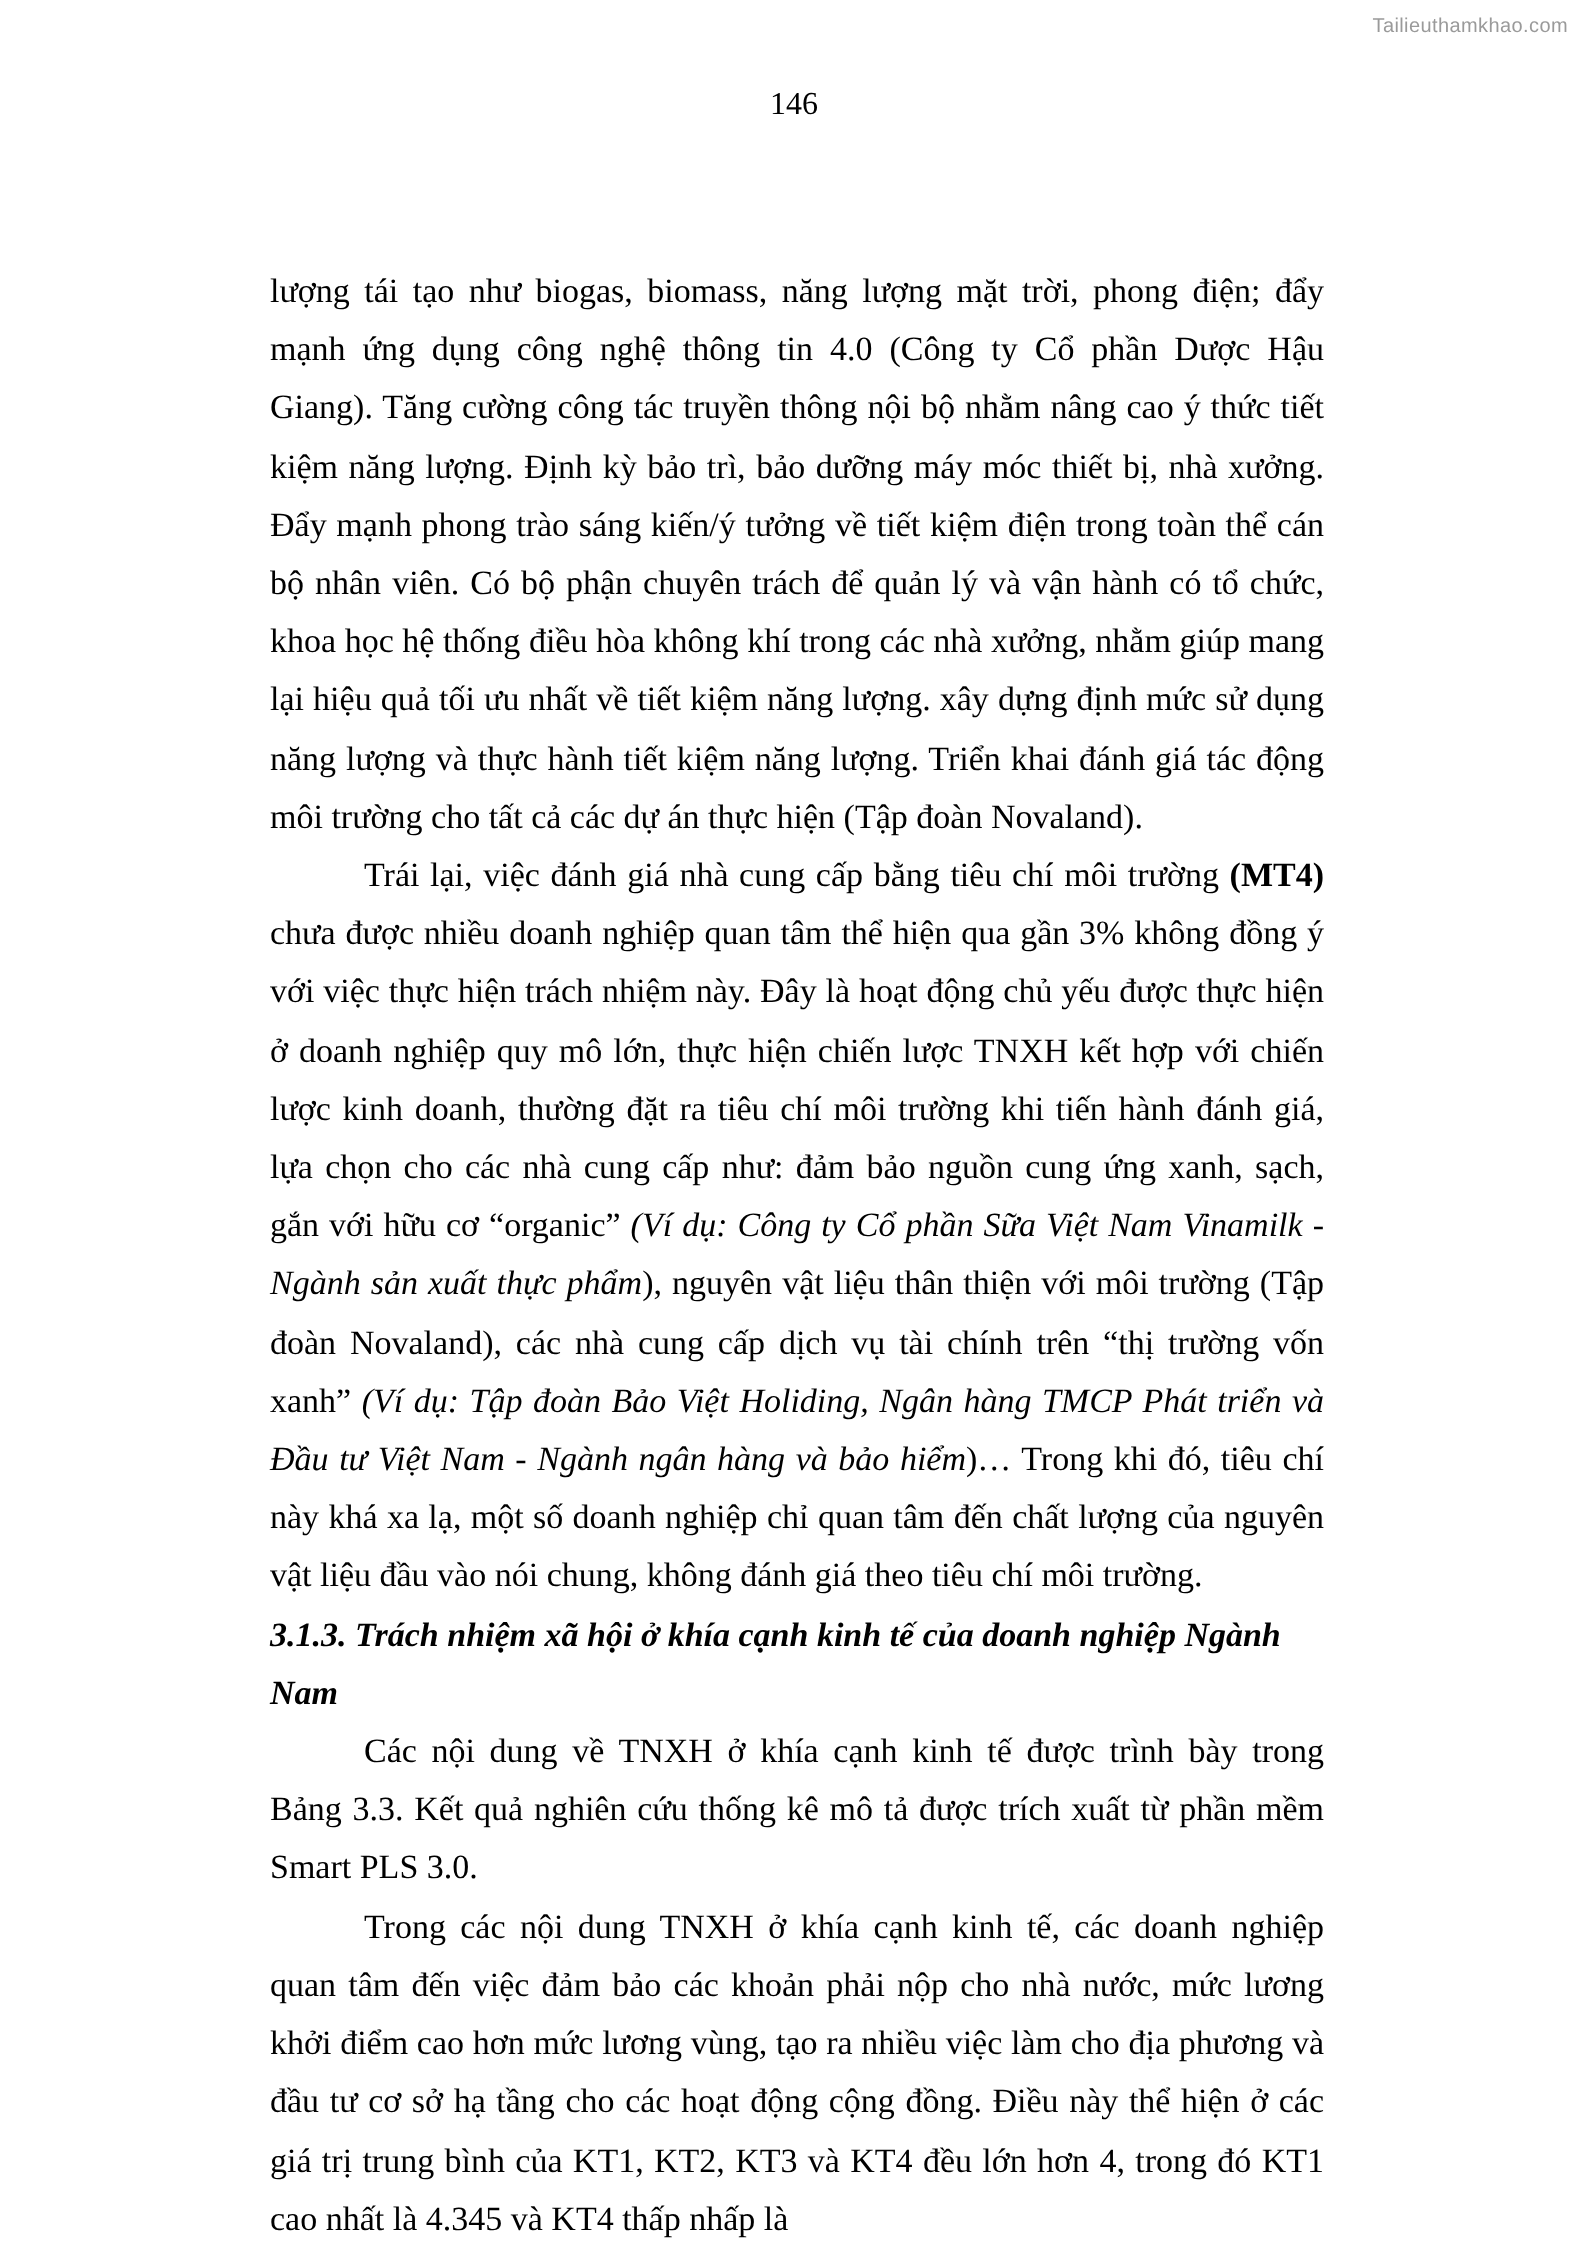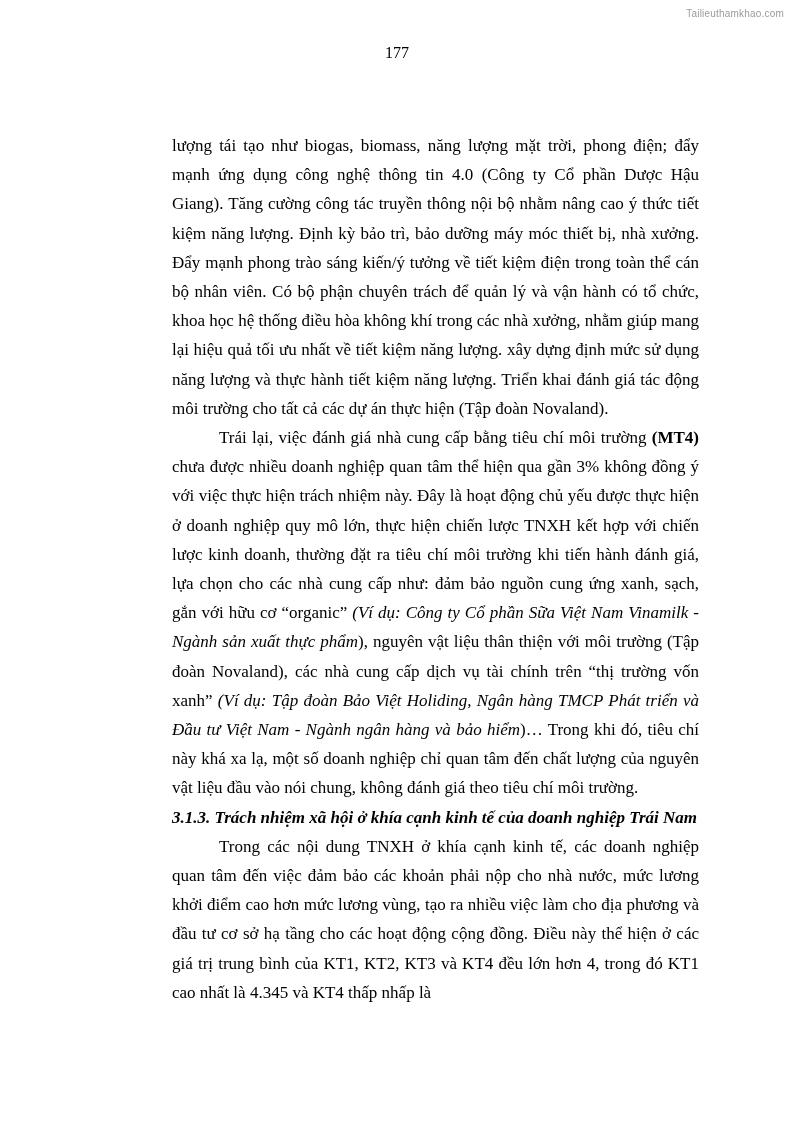--- a/index.html
+++ b/index.html
@@ -32,43 +32,43 @@
   }
   .body-text {
     position: absolute;
     top: 131px;
     left: 135px;
     width: 527px;
     font-size: 17px;
     line-height: 29.2px;
     text-align: justify;
     color: #000000;
-    margin-left: 37px;
   }
   .para { text-indent: 0; }
   .para.indent { text-indent: 47px; }
   .heading {
     font-weight: bold;
     font-style: italic;
     font-size: 17px;
     line-height: 29.2px;
     text-align: left;
   }
   .bi { font-weight: bold; }
   .it { font-style: italic; }
 </style>
 </head>
 <body>
 
 <div class="watermark">Tailieuthamkhao.com</div>
 
-<div class="page-number">177</div>
+<div class="page-number">146</div>
 
 <div class="body-text">
   <p class="para"><span>lượng tái tạo như biogas, biomass, năng lượng mặt trời, phong điện; đẩy mạnh ứng dụng công nghệ thông tin 4.0 (Công ty Cổ phần Dược Hậu Giang). Tăng cường công tác truyền thông nội bộ nhằm nâng cao ý thức tiết kiệm năng lượng. Định kỳ bảo trì, bảo dưỡng máy móc thiết bị, nhà xưởng. Đẩy mạnh phong trào sáng kiến/ý tưởng về tiết kiệm điện trong toàn thể cán bộ nhân viên. Có bộ phận chuyên trách để quản lý và vận hành có tổ chức, khoa học hệ thống điều hòa không khí trong các nhà xưởng, nhằm giúp mang lại hiệu quả tối ưu nhất về tiết kiệm năng lượng. xây dựng định mức sử dụng năng lượng và thực hành tiết kiệm năng lượng. Triển khai đánh giá tác động môi trường cho tất cả các dự án thực hiện (Tập đoàn Novaland).</span></p>
 
   <p class="para indent"><span>Trái lại, việc đánh giá nhà cung cấp bằng tiêu chí môi trường </span><span class="bi">(MT4)</span><span> chưa được nhiều doanh nghiệp quan tâm thể hiện qua gần 3% không đồng ý với việc thực hiện trách nhiệm này. Đây là hoạt động chủ yếu được thực hiện ở doanh nghiệp quy mô lớn, thực hiện chiến lược TNXH kết hợp với chiến lược kinh doanh, thường đặt ra tiêu chí môi trường khi tiến hành đánh giá, lựa chọn cho các nhà cung cấp như: đảm bảo nguồn cung ứng xanh, sạch, gắn với hữu cơ “organic” </span><span class="it">(Ví dụ: Công ty Cổ phần Sữa Việt Nam Vinamilk - Ngành sản xuất thực phẩm</span><span>), nguyên vật liệu thân thiện với môi trường (Tập đoàn Novaland), các nhà cung cấp dịch vụ tài chính trên “thị trường vốn xanh” </span><span class="it">(Ví dụ: Tập đoàn Bảo Việt Holiding, Ngân hàng TMCP Phát triển và Đầu tư Việt Nam - Ngành ngân hàng và bảo hiểm</span><span>)… Trong khi đó, tiêu chí này khá xa lạ, một số doanh nghiệp chỉ quan tâm đến chất lượng của nguyên vật liệu đầu vào nói chung, không đánh giá theo tiêu chí môi trường.</span></p>
 
-  <h3 class="heading">3.1.3. Trách nhiệm xã hội ở khía cạnh kinh tế của doanh nghiệp Trái Nam</h3>
+  <h3 class="heading">3.1.3. Trách nhiệm xã hội ở khía cạnh kinh tế của doanh nghiệp Ngành Nam</h3>
 
+  <p class="para indent"><span>Các nội dung về TNXH ở khía cạnh kinh tế được trình bày trong Bảng 3.3. Kết quả nghiên cứu thống kê mô tả được trích xuất từ phần mềm Smart PLS 3.0.</span></p>
 
   <p class="para indent"><span>Trong các nội dung TNXH ở khía cạnh kinh tế, các doanh nghiệp quan tâm đến việc đảm bảo các khoản phải nộp cho nhà nước, mức lương khởi điểm cao hơn mức lương vùng, tạo ra nhiều việc làm cho địa phương và đầu tư cơ sở hạ tầng cho các hoạt động cộng đồng. Điều này thể hiện ở các giá trị trung bình của KT1, KT2, KT3 và KT4 đều lớn hơn 4, trong đó KT1 cao nhất là 4.345 và KT4 thấp nhấp là</span></p>
 </div>
 
 </body></html>

